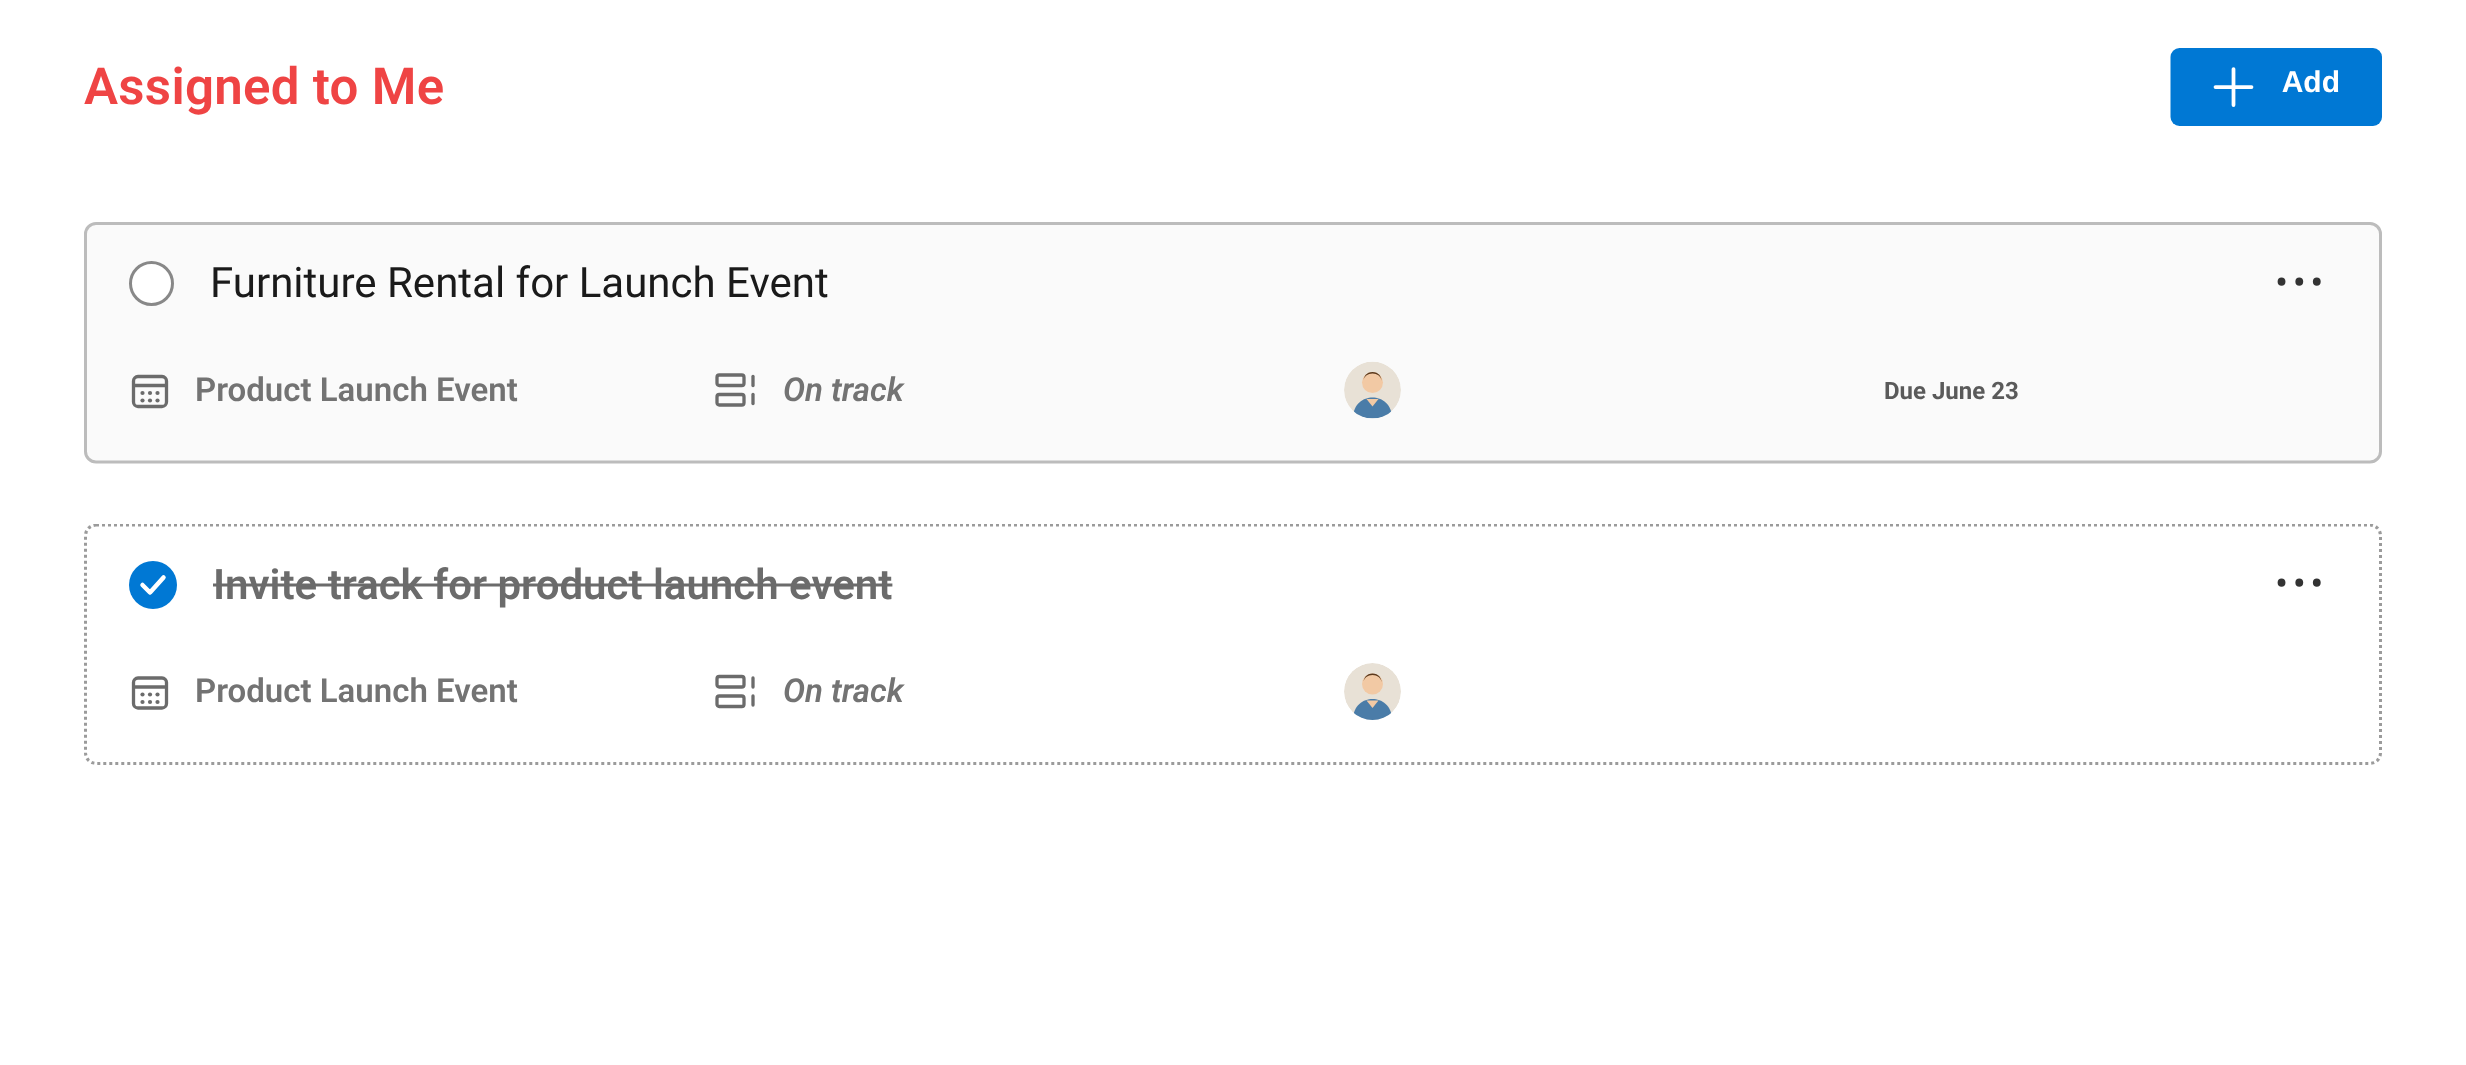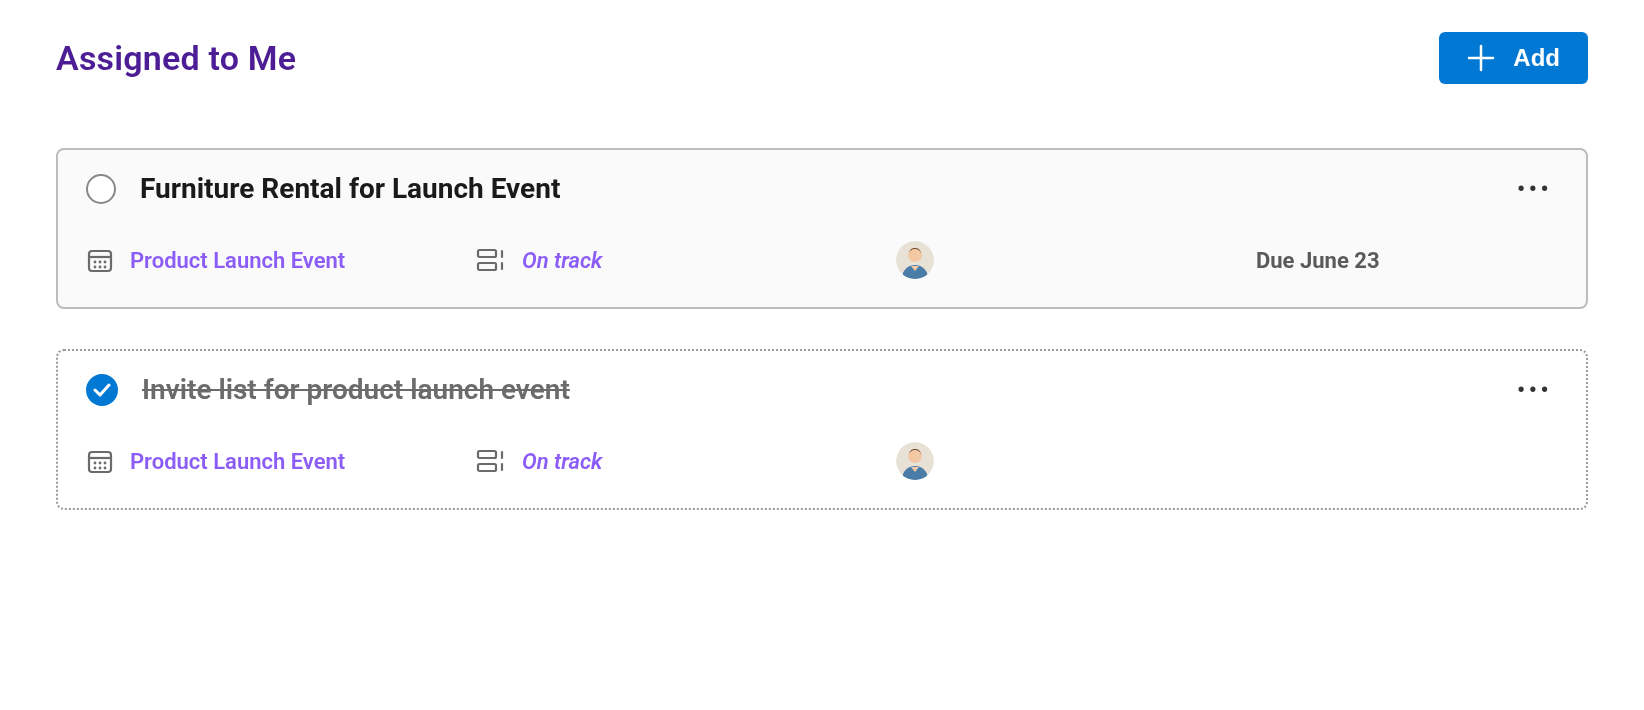--- a/index.html
+++ b/index.html
@@ -16,32 +16,32 @@
       width: 1644px;
       padding: 32px 56px;
     }
     .header-row {
       display: flex;
       justify-content: space-between;
       align-items: center;
       margin-bottom: 64px;
     }
     .page-title {
-      color: #4c1d95;
+      color: #ef4444;
       font-size: 34px;
       font-weight: 600;
       letter-spacing: 0.2px;
     }
     .add-button {
       background: #0078D4;
       color: #ffffff;
       border: none;
       border-radius: 6px;
       padding: 12px 28px;
-      font-size: 24px;
+      font-size: 20px;
       font-weight: 600;
       display: flex;
       align-items: flex-start;
       gap: 18px;
       cursor: pointer;
     }
     .add-button .plus-icon svg {
       display: block;
     }
 
@@ -83,21 +83,21 @@
       flex-shrink: 0;
       display: flex;
       align-items: center;
       justify-content: center;
       cursor: pointer;
     }
     .checkbox-checked svg { display: block; }
 
     .task-title {
       font-size: 28px;
-      font-weight: 700;
+      font-weight: 400;
       color: #1a1a1a;
       flex: 1;
     }
     .task-title.done {
       color: #6b6b6b;
       text-decoration: line-through;
       font-weight: 600;
     }
 
     .more-dots {
@@ -113,21 +113,21 @@
       display: flex;
       align-items: center;
       padding: 28px 28px 28px 28px;
       gap: 20px;
     }
 
     .meta-item {
       display: flex;
       align-items: center;
       gap: 16px;
-      color: #8b5cf6;
+      color: #737373;
       font-size: 22px;
       font-weight: 600;
     }
     .meta-item .meta-icon svg { display: block; }
 
     .col-project { width: 370px; }
     .col-status  { width: 400px; flex-shrink: 0; font-style: italic; }
     .col-avatar  { width: 340px; display:flex; align-items:center; }
     .col-due     { flex: 1; }
 
@@ -137,21 +137,21 @@
       border-radius: 50%;
       overflow: hidden;
       display: flex;
       align-items: center;
       justify-content: center;
     }
     .avatar svg { display:block; }
 
     .due-text {
       color: #5a5a5a;
-      font-size: 22px;
+      font-size: 16px;
       font-weight: 700;
     }
   </style>
 </head>
 <body>
 
 <div class="page">
 
   <div class="header-row">
     <h1 class="page-title">Assigned to Me</h1>
@@ -216,21 +216,21 @@
     </div>
   </div>
 
   <div class="task-card complete">
     <div class="task-title-row">
       <div class="checkbox-checked">
         <svg width="18" height="14" viewBox="0 0 18 14">
           <path d="M2 7 L7 12 L16 2" stroke="#ffffff" stroke-width="3" fill="none" stroke-linecap="round" stroke-linejoin="round"></path>
         </svg>
       </div>
-      <div class="task-title done">Invite list for product launch event</div>
+      <div class="task-title done">Invite track for product launch event</div>
       <div class="more-dots">•••</div>
     </div>
     <div class="task-meta-row">
       <div class="meta-item col-project">
         <span class="meta-icon">
           <svg width="28" height="28" viewBox="0 0 28 28" fill="none">
             <rect x="3" y="5" width="22" height="20" rx="3" stroke="#6b6b6b" stroke-width="2.2"></rect>
             <line x1="3" y1="11" x2="25" y2="11" stroke="#6b6b6b" stroke-width="2.2"></line>
             <circle cx="9" cy="16" r="1.4" fill="#6b6b6b"></circle>
             <circle cx="14" cy="16" r="1.4" fill="#6b6b6b"></circle>

